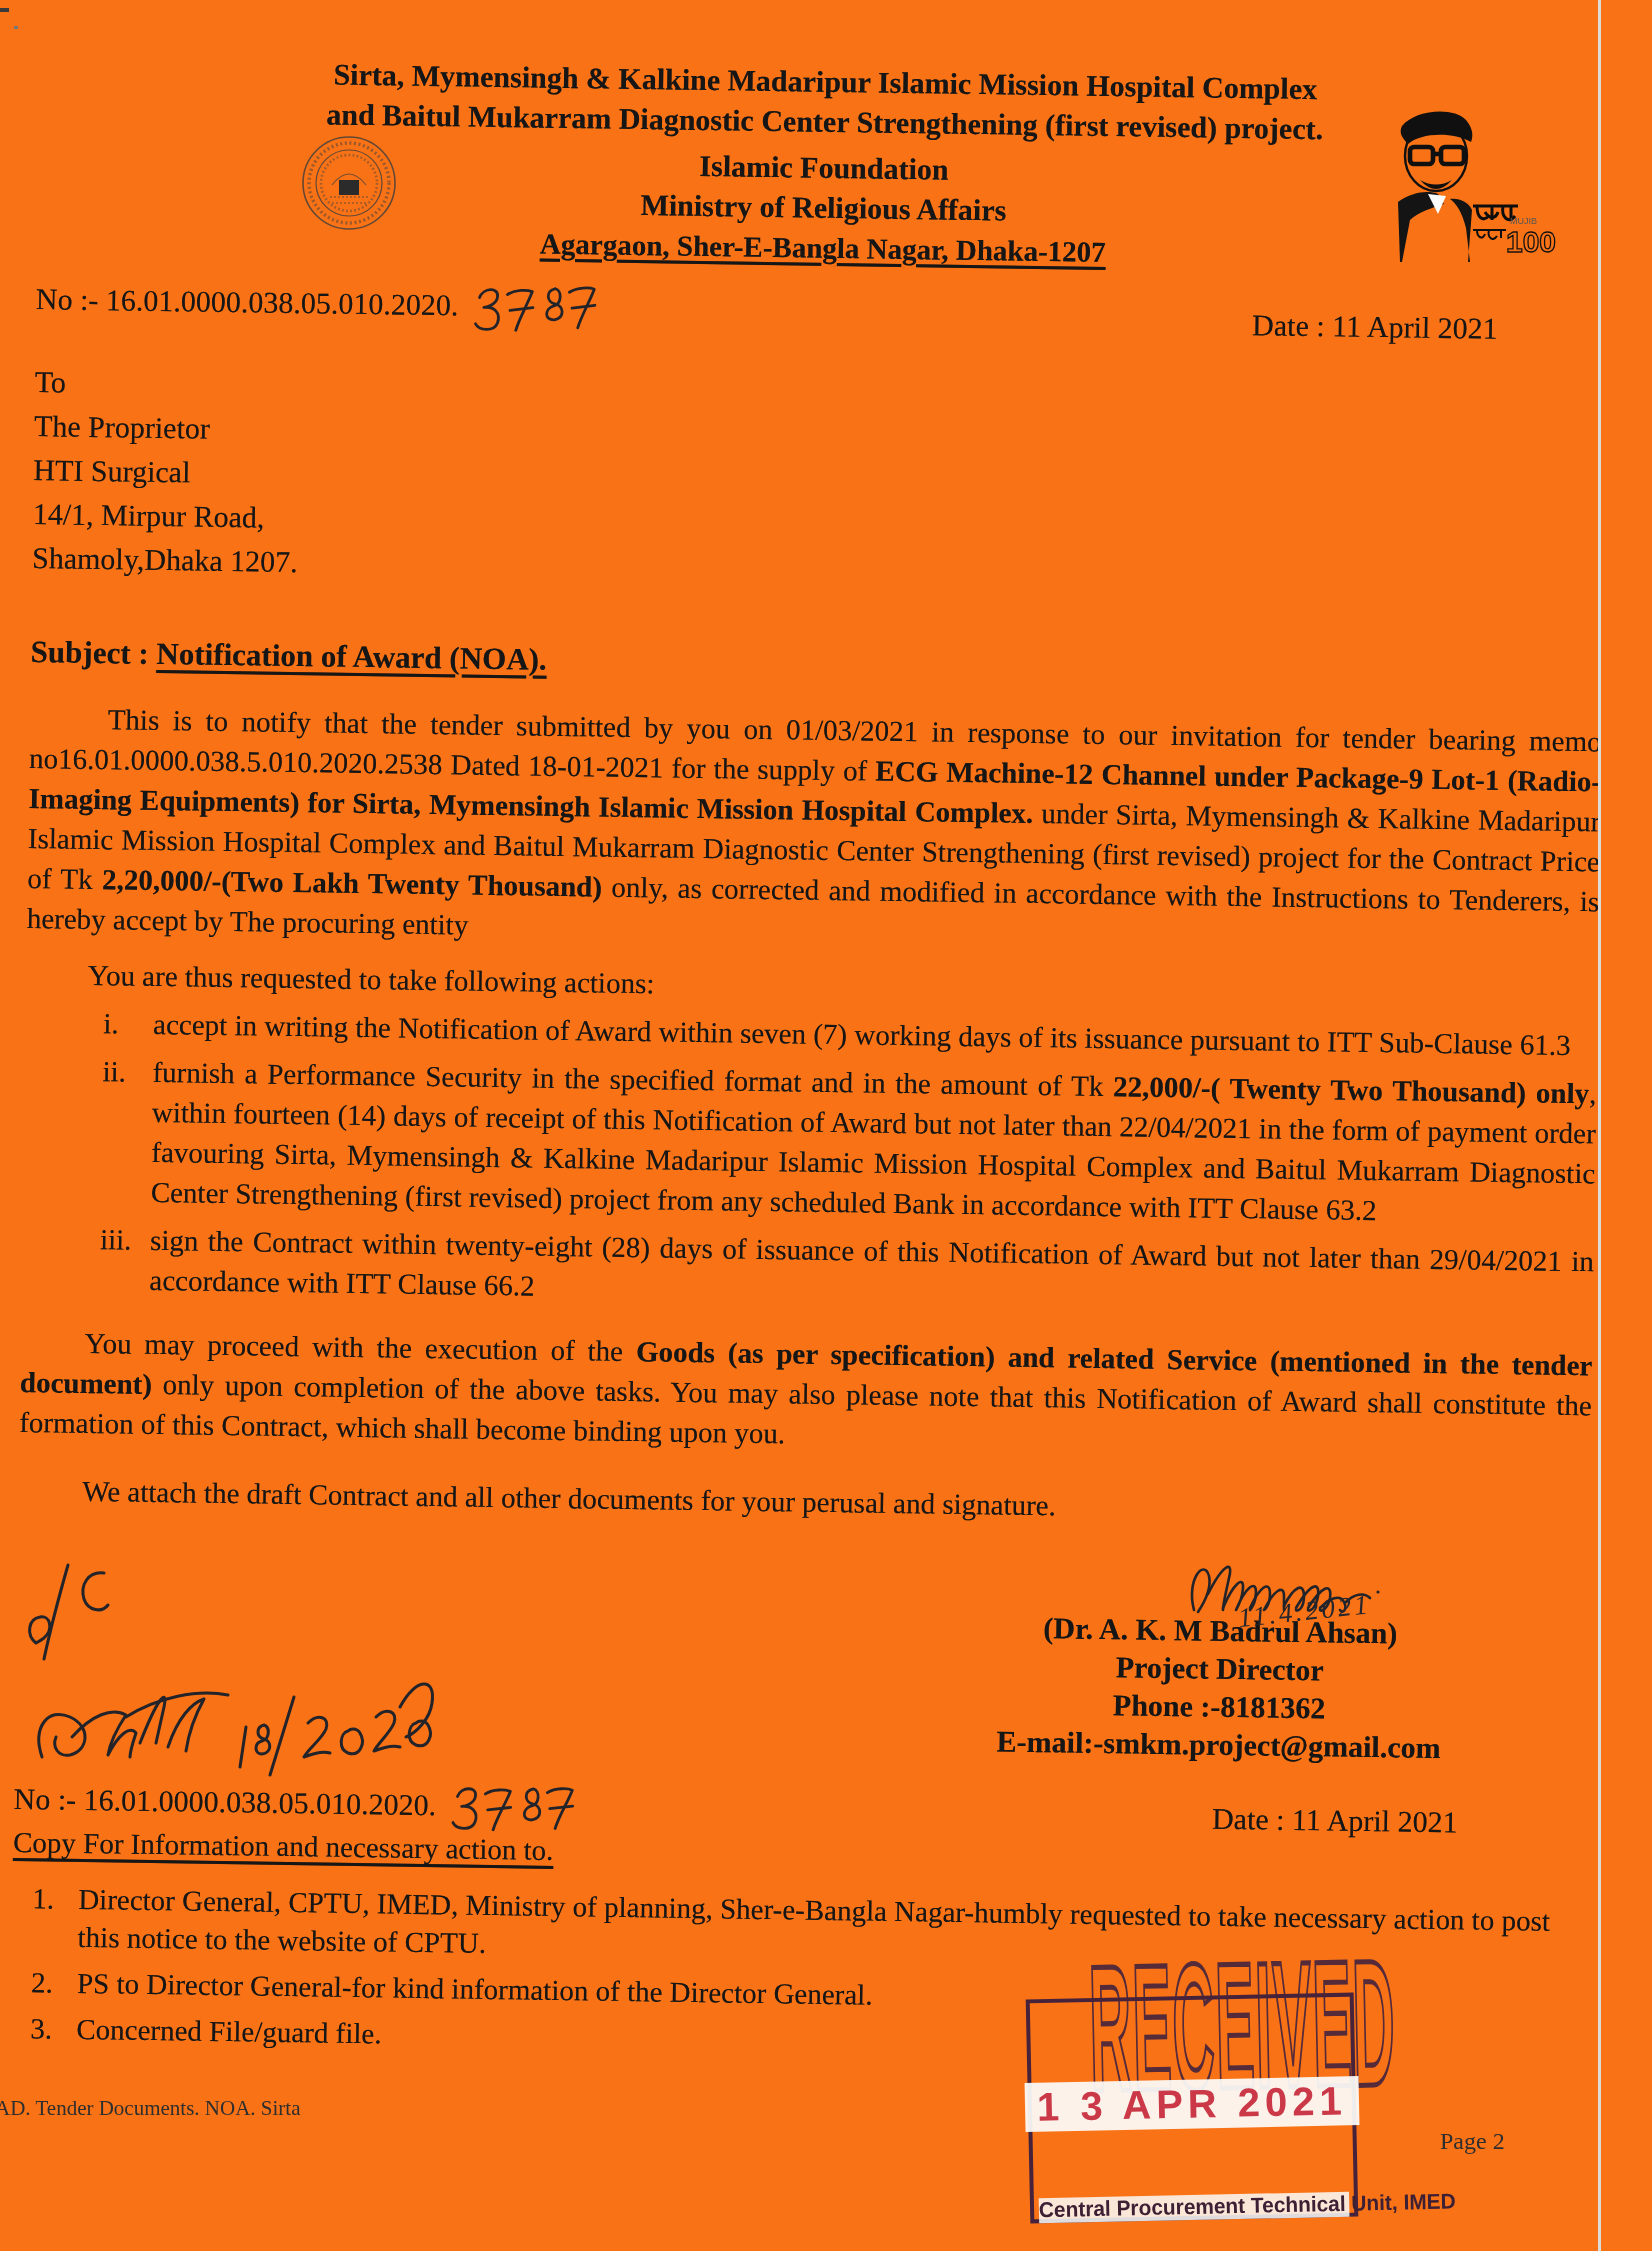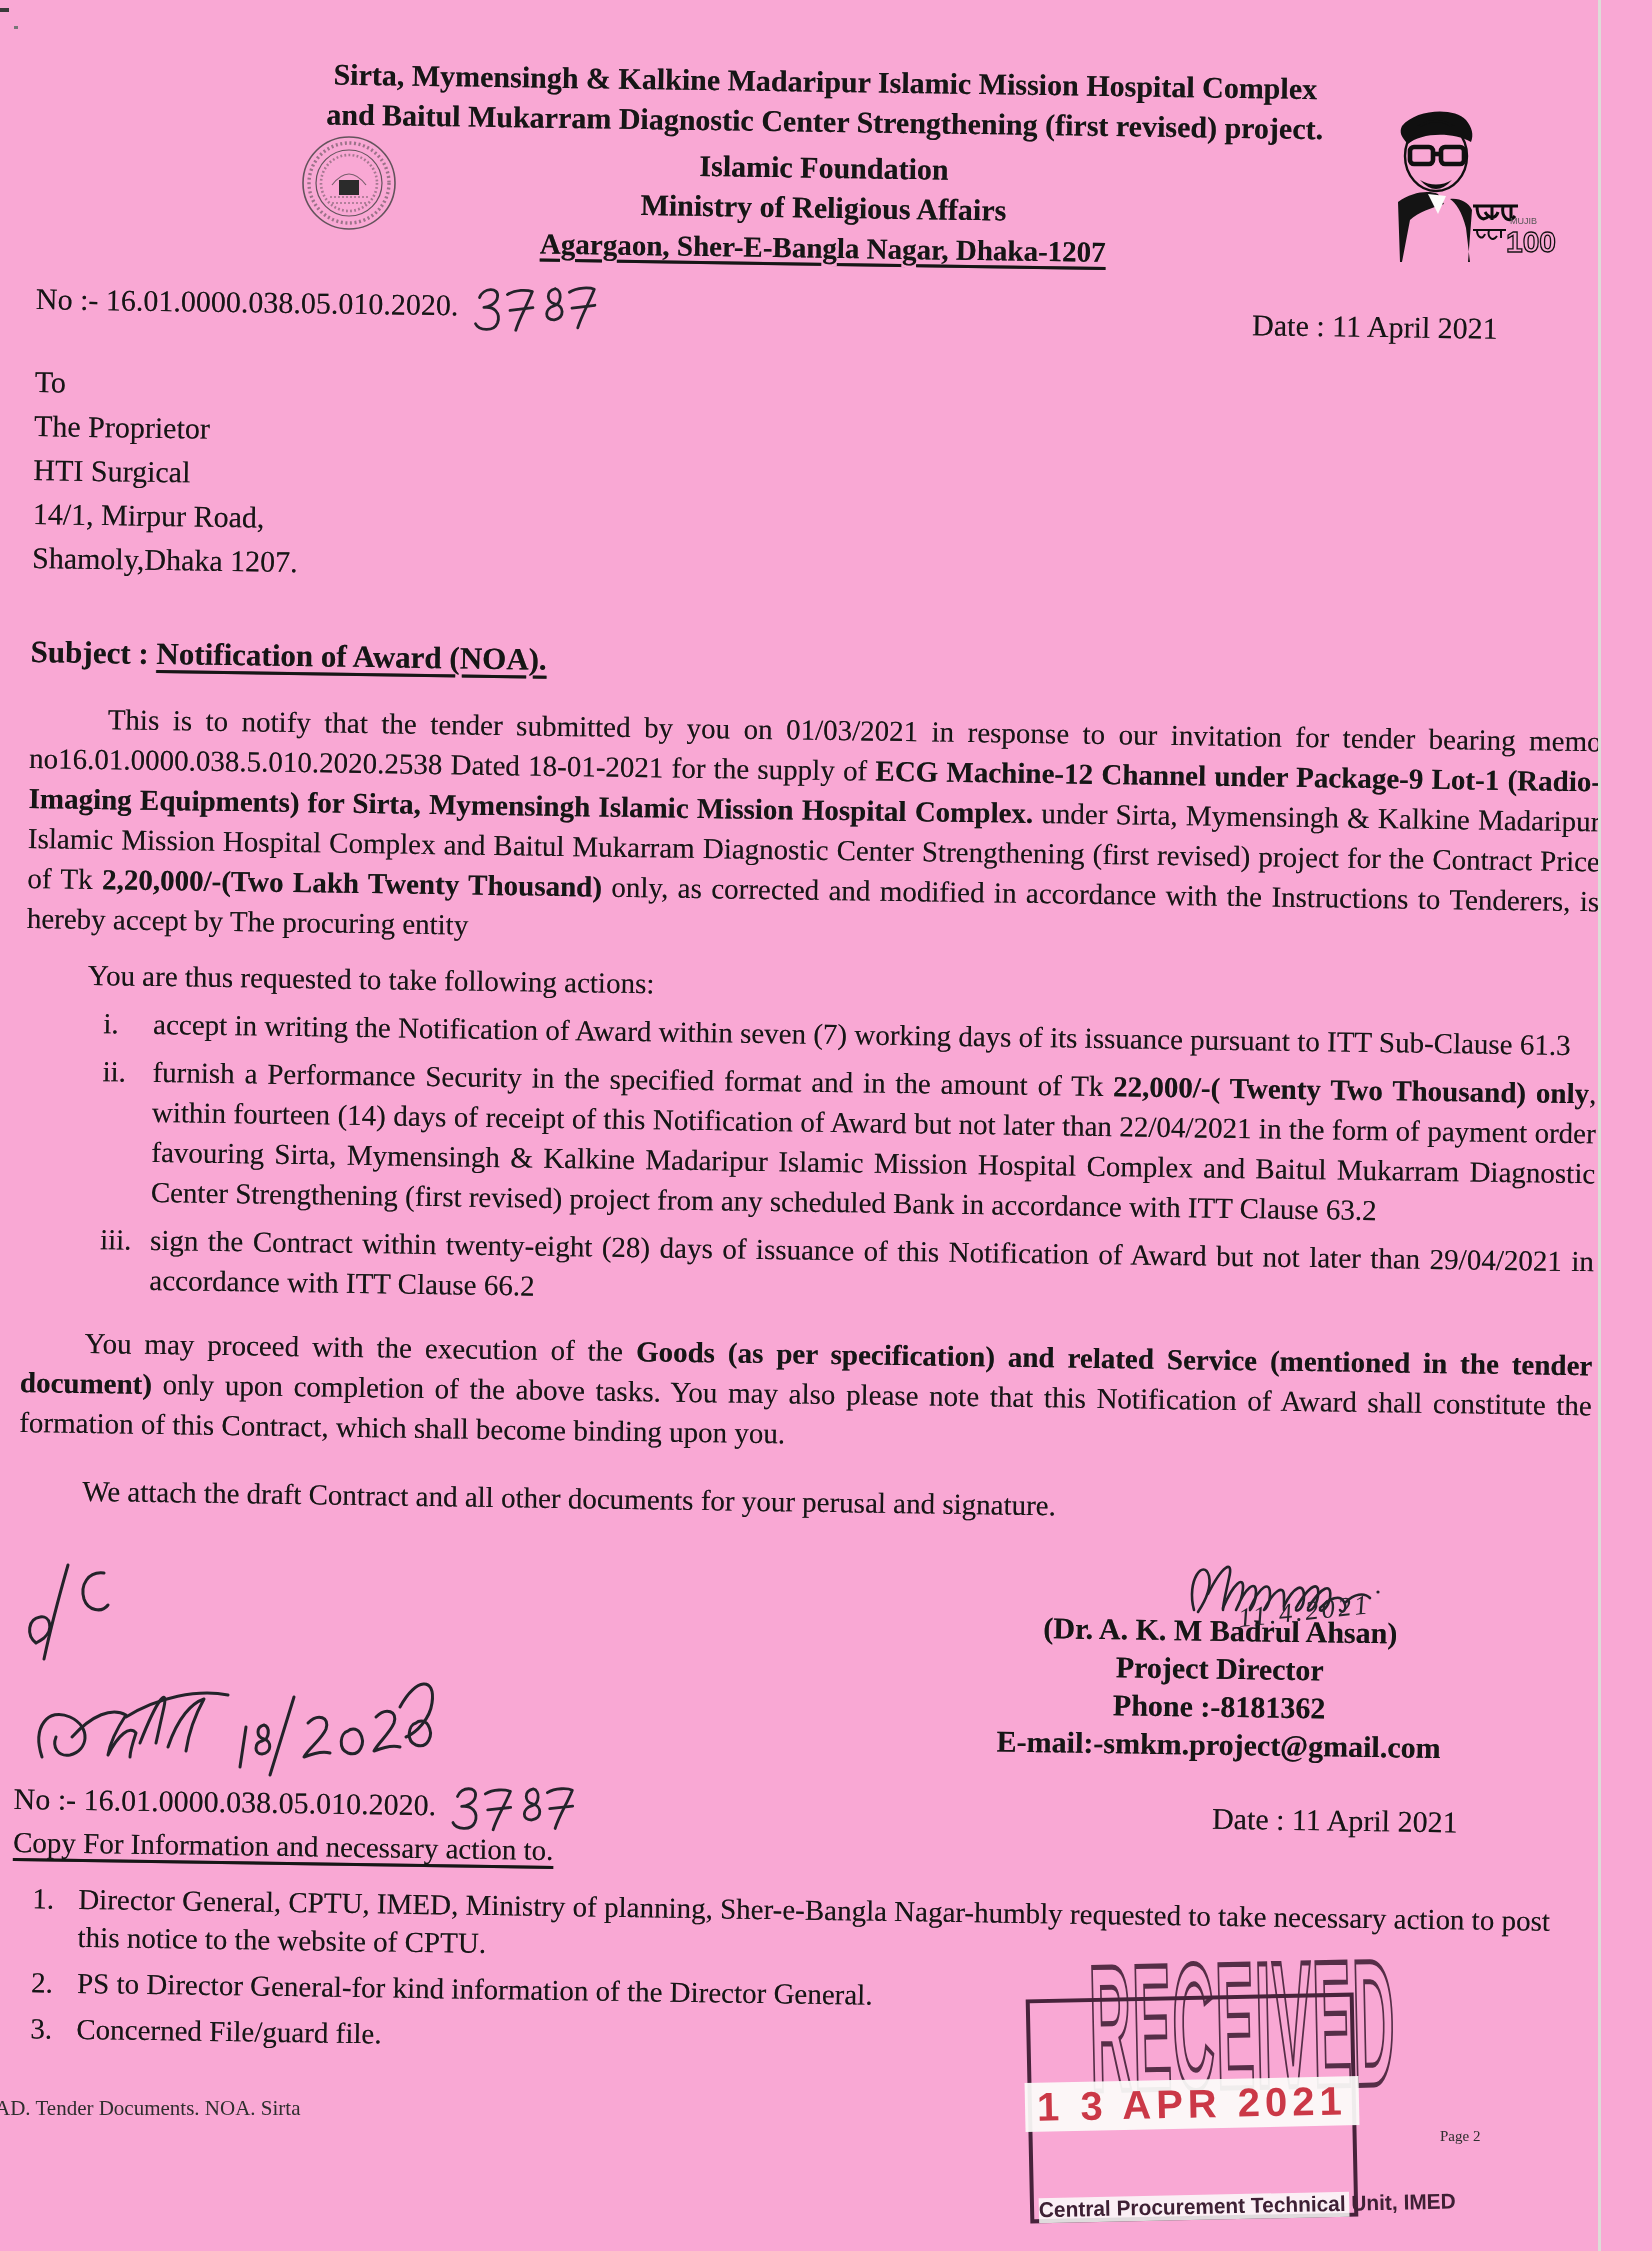--- a/index.html
+++ b/index.html
@@ -1,18 +1,18 @@
 <!DOCTYPE html>
 <html><head>
 <meta charset="utf-8">
 <style>
   html,body{margin:0;padding:0;background:#777;}
   .page{
     position:relative;width:1652px;height:2251px;margin:0 auto;
-    background:#f9a8d4;overflow:hidden;
+    background:#f97316;overflow:hidden;
     font-family:"Liberation Serif","DejaVu Serif",serif;
     color:#161616;
   }
   .doc{
     position:absolute;left:0;top:0;width:1652px;
     transform:rotate(0.85deg);transform-origin:30px 30px;
     padding:0 40px;box-sizing:border-box;
     text-shadow:0 0 0.6px rgba(20,20,20,.55);
   }
   .b{font-weight:bold;}
@@ -57,21 +57,21 @@
   .seal{position:absolute;left:299px;top:133px;width:100px;height:100px;}
   .mujib{position:absolute;left:1372px;top:106px;width:185px;height:158px;}
   .scribbles{position:absolute;left:6px;top:1545px;width:446px;height:262px;}
   .sig-hand{position:absolute;left:1178px;top:1548px;width:270px;height:86px;}
   .sig-hand-date{
     position:absolute;left:1238px;top:1596px;font-size:27px;font-style:italic;
     letter-spacing:3px;color:#26262c;transform:rotate(-6deg);
     font-family:"Liberation Serif",serif;
   }
   .footer-left{position:absolute;left:-5px;top:2096px;font-size:21px;color:#2e2e2e;}
-  .page-num{position:absolute;left:1440px;top:2128px;font-size:15px;color:#2e2e2e;text-align:center;}
+  .page-num{position:absolute;left:1440px;top:2128px;font-size:24px;color:#2e2e2e;text-align:center;}
   .scanline{position:absolute;left:1598px;top:0;width:3px;height:2251px;background:#dddcd8;}
   .speck1{position:absolute;left:0;top:8px;width:9px;height:4px;background:#3a3a3a;}
   .speck2{position:absolute;left:14px;top:26px;width:4px;height:3px;background:#777;}
   
   .stamp{
     position:absolute;left:1028px;top:1996px;width:328px;height:224px;
     border:4px solid #47233b;transform:rotate(-1.2deg);box-sizing:border-box;
   }
   .stamp-received{
     position:absolute;left:0;right:0;top:-18px;text-align:center;

